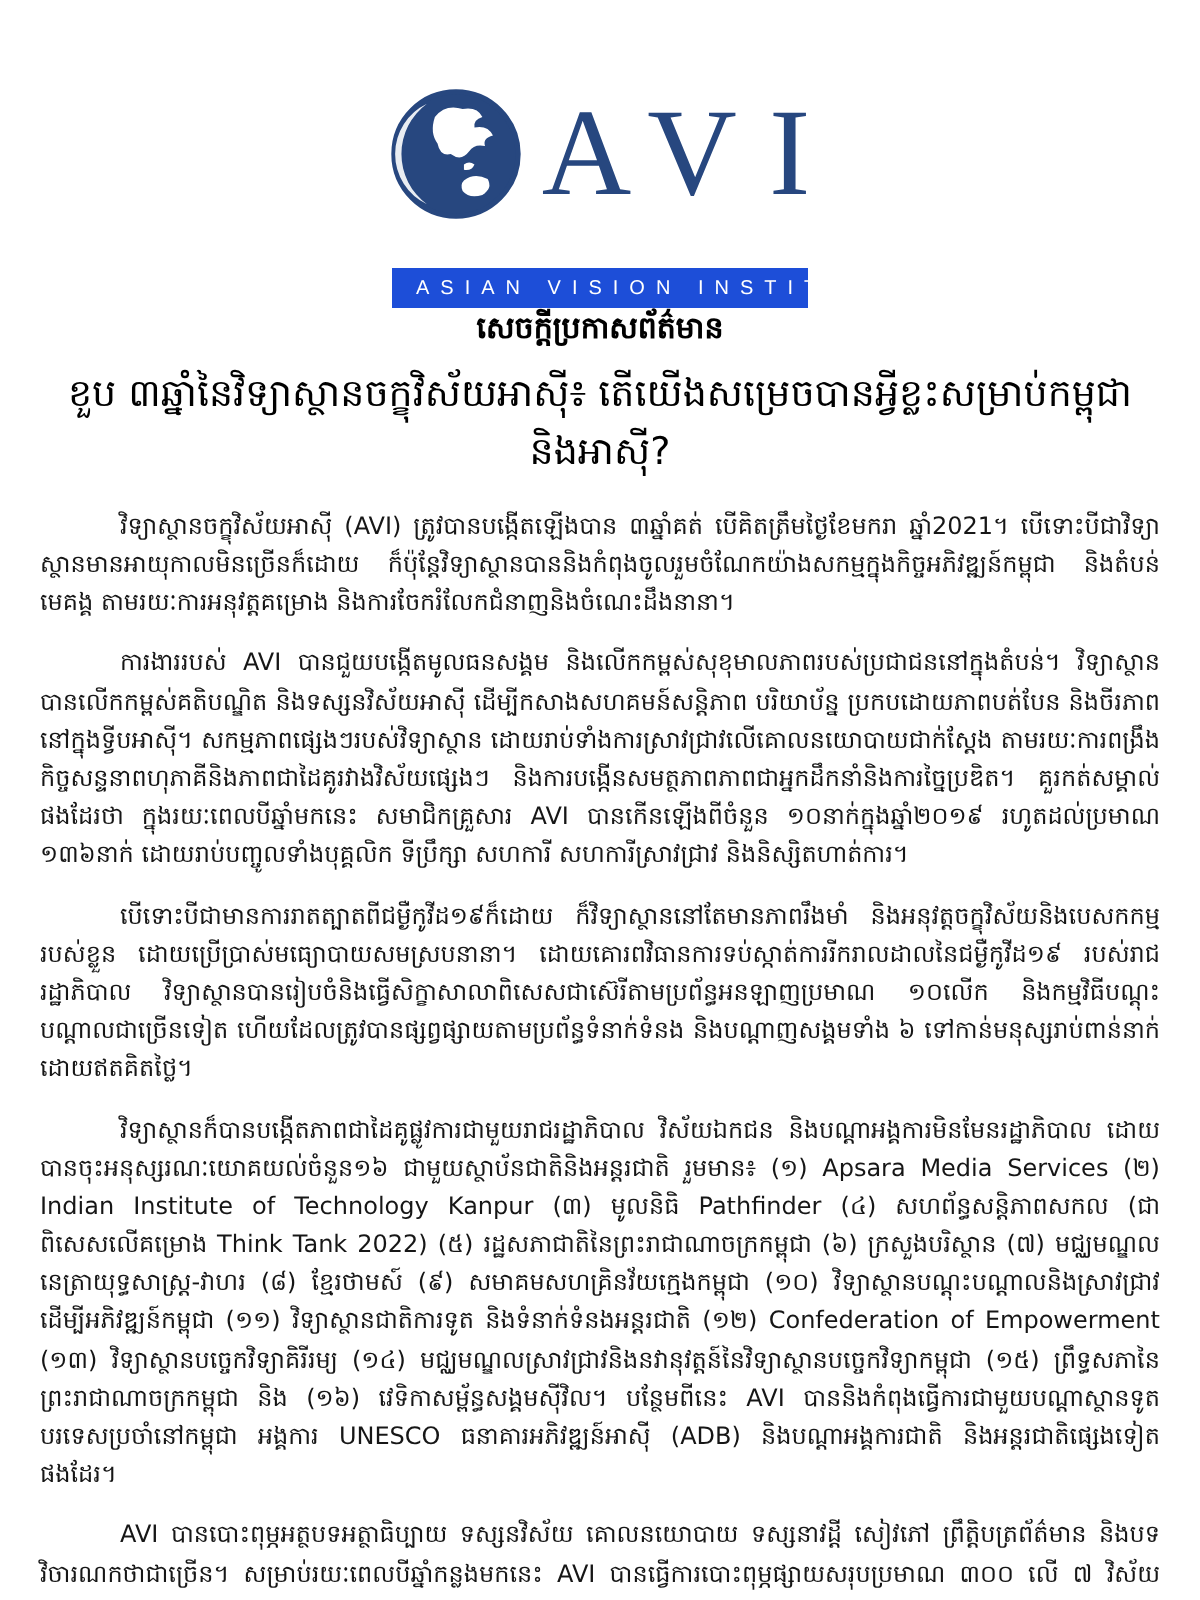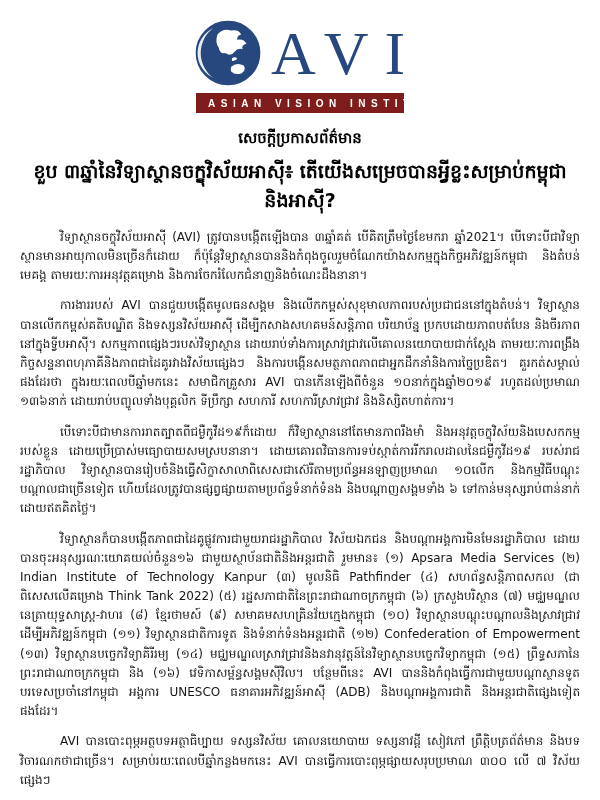--- a/index.html
+++ b/index.html
@@ -11,63 +11,62 @@
     background: #ffffff;
     color: #1c1c1c;
     font-family: "DejaVu Sans", "Liberation Sans", sans-serif;
     overflow: hidden;
   }
   
   .logo-wrap {
     display: flex;
     flex-direction: column;
     align-items: center;
-    padding-top: 20px;
+    padding-top: 44px;
   }
   .logo-row {
     display: flex;
     align-items: center;
     gap: 10px;
   }
   .globe { width: 66px; height: 66px; flex: 0 0 auto; }
   .avi-wordmark {
     font-family: "Liberation Serif", "DejaVu Serif", serif;
     font-size: 62px;
     line-height: 1;
     color: #27477f;
     letter-spacing: 16px;
     margin-right: -16px; 
     font-weight: 500;
   }
   .banner {
-    margin-top: 7px;
-    background: #7f1d1d;
+    margin-top: 24px;
+    background: #1d4ed8;
     color: #ffffff;
     font-family: "Liberation Sans", sans-serif;
     font-size: 10px;
-    font-weight: bold;
+    font-weight: normal;
     letter-spacing: 5.5px;
     padding: 5px 8px 4px 12px;
     width: 188px;
     text-align: center;
     white-space: nowrap;
   }
   
   .kicker {
-    margin-top: 15px;
     text-align: center;
     font-size: 15px;
     font-weight: bold;
     color: #000;
   }
   .doc-title {
     margin: 7px 28px 0;
     text-align: center;
     font-size: 19px;
-    font-weight: bold;
+    font-weight: normal;
     line-height: 1.55;
     color: #000;
   }
   
   .content {
     margin: 12px 20px 0;
     font-size: 12px;
     line-height: 1.6;
     text-align: justify;
     color: #161616;

